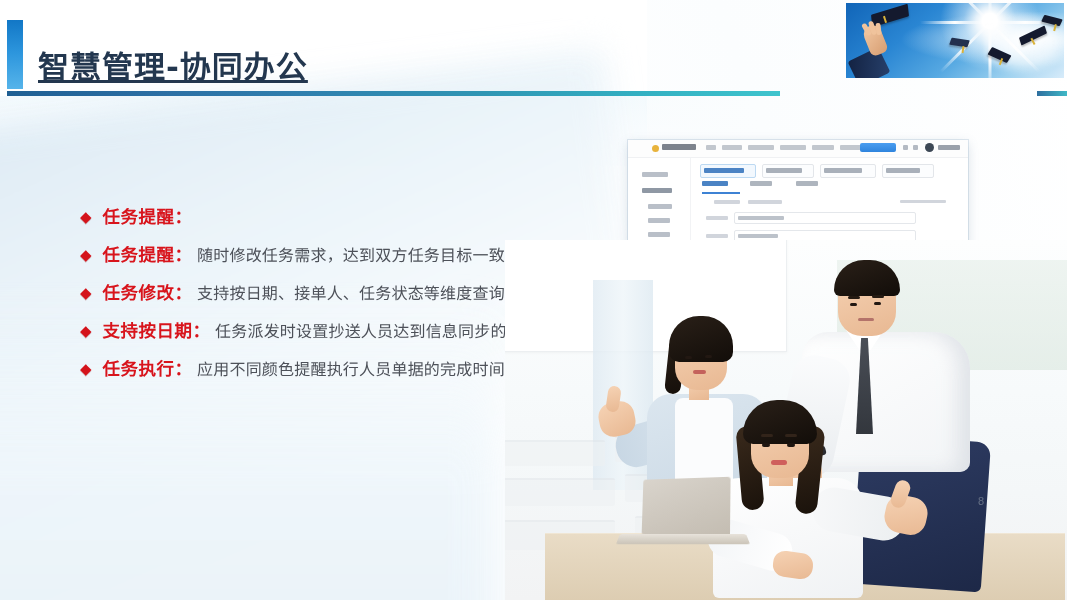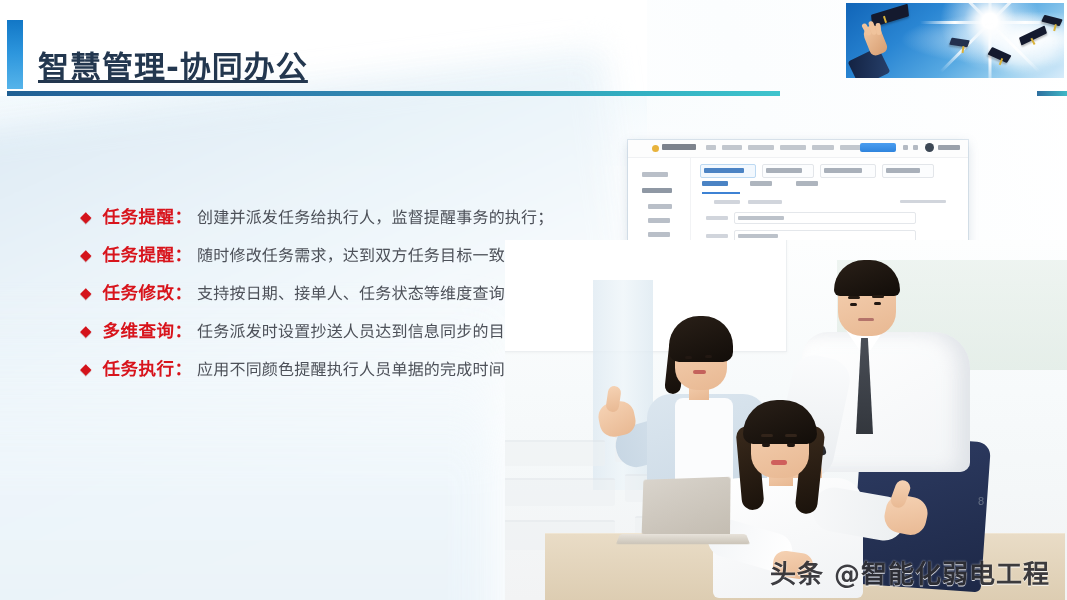--- a/index.html
+++ b/index.html
@@ -325,40 +325,39 @@
         <div class="f3"></div>
     </div>
   </div>
 
   <div class="bullets">
 
     <div class="brow">
       <span class="bdia">◆</span>
       <span class="bkey">任务提醒</span>
       <span class="bcolon">：</span>
-      <span class="btxt">创建并派发任务给执行人，监督提醒事务的执行；</span>
     </div>
 
     <div class="brow">
       <span class="bdia">◆</span>
       <span class="bkey">任务提醒</span>
       <span class="bcolon">：</span>
       <span class="btxt">随时修改任务需求，达到双方任务目标一致；</span>
     </div>
 
     <div class="brow">
       <span class="bdia">◆</span>
       <span class="bkey">任务修改</span>
       <span class="bcolon">：</span>
       <span class="btxt">支持按日期、接单人、任务状态等维度查询；</span>
     </div>
 
     <div class="brow">
       <span class="bdia">◆</span>
-      <span class="bkey">多维查询</span>
+      <span class="bkey">支持按日期</span>
       <span class="bcolon">：</span>
       <span class="btxt">任务派发时设置抄送人员达到信息同步的目的；</span>
     </div>
 
     <div class="brow">
       <span class="bdia">◆</span>
       <span class="bkey">任务执行</span>
       <span class="bcolon">：</span>
       <span class="btxt">应用不同颜色提醒执行人员单据的完成时间。</span>
     </div>
@@ -540,16 +539,15 @@
       <div class="b-eye" style="left:100px;top:43px;"></div>
       <div class="b-mouth"></div>
     </div>
   </div>
 
   <div class="laptop">
     <div class="lt-screen"></div>
     <div class="lt-base"></div>
   </div>
 
-  <div class="watermark">头条 @智能化弱电工程</div>
   <div class="pagenum">8</div>
 
 </div>
 
 </body></html>

